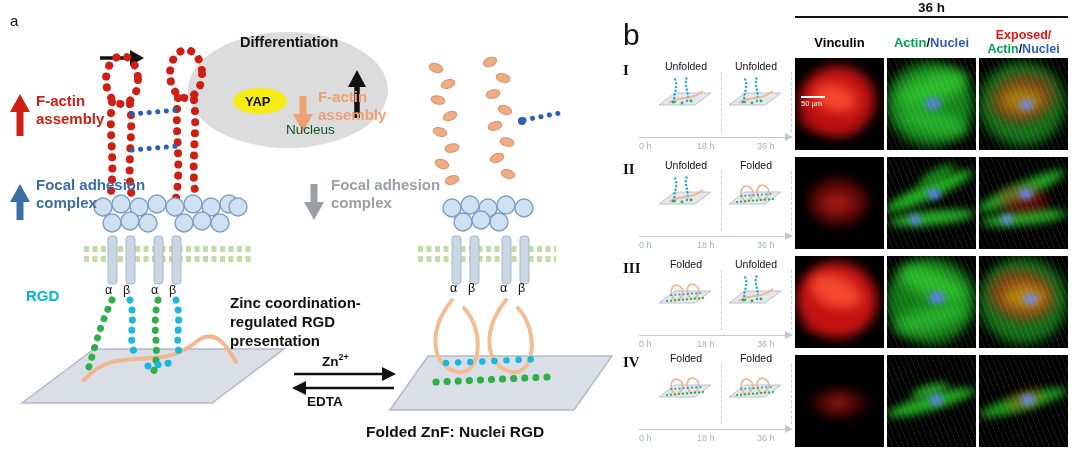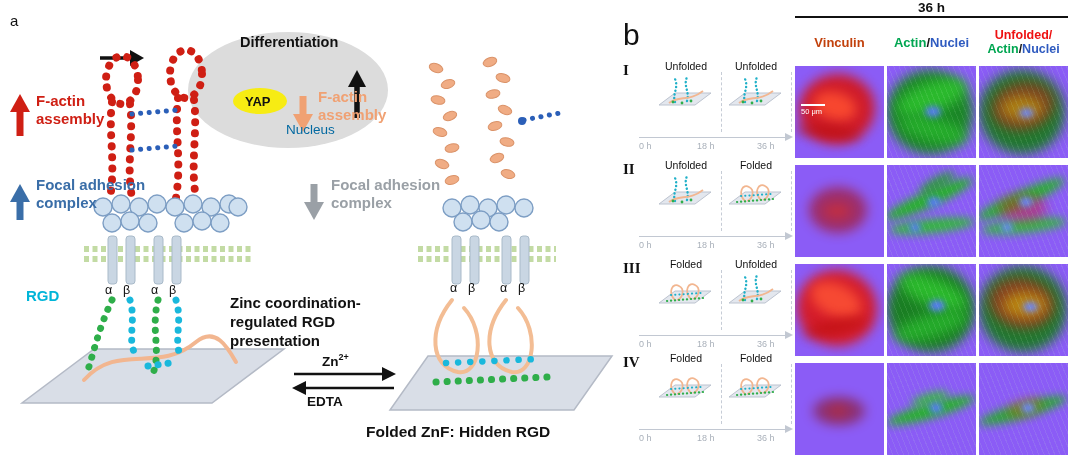--- a/index.html
+++ b/index.html
@@ -5,21 +5,21 @@
   html,body{margin:0;padding:0;background:#fff;}
   .figure{position:relative;width:1080px;height:458px;background:#fff;overflow:hidden;
           font-family:"Liberation Sans",sans-serif;color:#111;}
   .abs{position:absolute;}
   .panel-a{position:absolute;left:0;top:0;width:615px;height:458px;}
   .panel-b{position:absolute;left:615px;top:0;width:465px;height:458px;}
   .panel-label{font-size:30px;color:#111;}
   .bold{font-weight:bold;}
   
   .hdr{position:absolute;text-align:center;font-weight:bold;font-size:13px;line-height:14px;}
-  .fluor{position:absolute;width:89px;height:92px;background:#8b5cf6;overflow:hidden;margin-top:8px;}
+  .fluor{position:absolute;width:89px;height:92px;background:#000000;overflow:hidden;}
   .bl{position:absolute;border-radius:50%;filter:blur(6px);display:block;}
   .bl.nuc{filter:blur(3px);}
   .bl.sp{filter:blur(4px);}
   .fluor.fib::after{content:"";position:absolute;inset:0;
      background:repeating-linear-gradient(68deg, rgba(200,255,200,0.10) 0 1px, transparent 1px 5px);}
   .scalebar{position:absolute;left:6px;top:38px;color:#fff;font-size:7.5px;line-height:8px;}
   .scalebar .bar{width:24px;height:2px;background:#fff;margin-bottom:2px;}
   .srow{position:absolute;left:6px;width:174px;height:95px;}
   .numeral{position:absolute;left:2px;top:4px;font-family:"Liberation Serif",serif;font-weight:bold;font-size:15px;}
   .state{position:absolute;top:2px;width:66px;text-align:center;font-size:10.5px;color:#111;}
@@ -198,21 +198,21 @@
         <path d="M294,374 L382,374" stroke="#111" stroke-width="2.4"></path>
           <polygon points="396,374 382,367 382,381" fill="#111"></polygon>
         <path d="M306,388 L394,388" stroke="#111" stroke-width="2.4"></path>
           <polygon points="292,388 306,381 306,395" fill="#111"></polygon>
       </g>
     </svg>
 
     <div class="ta panel-label" style="left:10px;top:12px;">a</div>
     <div class="ta bold" style="left:240px;top:33px;font-size:14.5px;">Differentiation</div>
     <div class="ta bold" style="left:245px;top:93px;font-size:13px;">YAP</div>
-    <div class="abs" style="left:286px;top:122px;font-size:13.5px;line-height:15px;color:#0369a1;width:58px;word-break:break-all;">Nucleus</div>
+    <div class="abs" style="left:286px;top:122px;font-size:13.5px;line-height:15px;color:#14532d;width:58px;word-break:break-all;">Nucleus</div>
 
     <div class="ta bold" style="left:36px;top:92px;width:92px;color:#cf1f14;">F-actin assembly</div>
     <div class="ta bold" style="left:36px;top:176px;width:124px;color:#3a6ea8;">Focal adhesion complex</div>
     <div class="ta bold" style="left:26px;top:287px;color:#00b5d8;">RGD</div>
 
     <span class="abs" style="left:105px;top:283px;font-size:12.5px;">α</span>
     <span class="abs" style="left:123px;top:283px;font-size:12.5px;">β</span>
     <span class="abs" style="left:151px;top:283px;font-size:12.5px;">α</span>
     <span class="abs" style="left:169px;top:283px;font-size:12.5px;">β</span>
 
@@ -222,35 +222,35 @@
 
 
     <div class="ta bold" style="left:318px;top:88px;width:92px;color:#f0a173;">F-actin assembly</div>
     <div class="ta bold" style="left:331px;top:176px;width:124px;color:#9aa0a6;">Focal adhesion complex</div>
 
     <span class="abs" style="left:450px;top:281px;font-size:12.5px;">α</span>
     <span class="abs" style="left:468px;top:281px;font-size:12.5px;">β</span>
     <span class="abs" style="left:500px;top:281px;font-size:12.5px;">α</span>
     <span class="abs" style="left:518px;top:281px;font-size:12.5px;">β</span>
 
-    <div class="ta bold" style="left:366px;top:423px;font-size:15.5px;">Folded ZnF: Hidden RGD</div>
+    <div class="ta bold" style="left:366px;top:423px;font-size:15.5px;">Folded ZnF: Nuclei RGD</div>
   </div>
 
   <div class="panel-b">
     <div class="abs panel-label" style="left:8px;top:18px;">b</div>
 
     <div class="abs bold" style="left:180px;top:0;width:273px;text-align:center;font-size:13.5px;">36 h</div>
     <div class="abs" style="left:180px;top:16px;width:273px;border-top:2px solid #111;"></div>
 
-    <div class="hdr" style="left:180px;top:36px;width:89px;color:#c2410c;">Vinculin</div>
+    <div class="hdr" style="left:180px;top:36px;width:89px;color:#000000;">Vinculin</div>
     <div class="hdr" style="left:272px;top:36px;width:89px;">
       <span style="color:#00a651;">Actin</span><span style="color:#111;">/</span><span style="color:#2f5bc0;">Nuclei</span>
     </div>
     <div class="hdr" style="left:364px;top:28px;width:89px;font-size:12.5px;">
-      <span style="color:#ee1111;display:block;">Unfolded/</span>
+      <span style="color:#ee1111;display:block;">Exposed/</span>
       <span><span style="color:#00a651;">Actin</span><span style="color:#111;">/</span><span style="color:#2f5bc0;">Nuclei</span></span>
     </div>
 
     <div class="srow" style="top:58px;">
       <div class="numeral">I</div>
       <div class="state" style="left:32px;">Unfolded</div>
       <div class="state" style="left:102px;">Unfolded</div>
       <svg class="mini" style="left:36px;">
           <use href="#mini-unfolded"></use>
         </svg>

